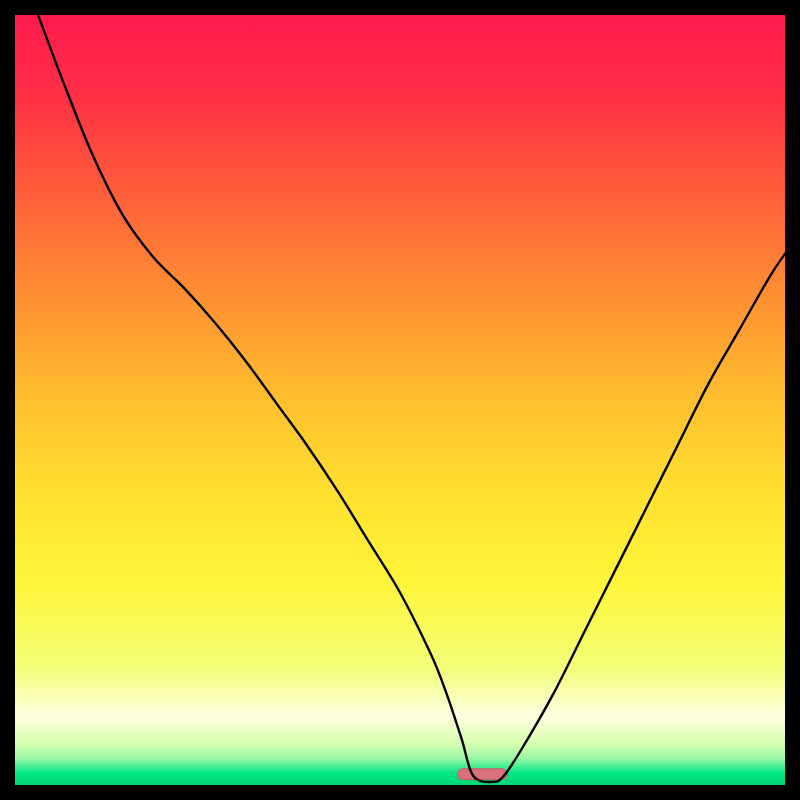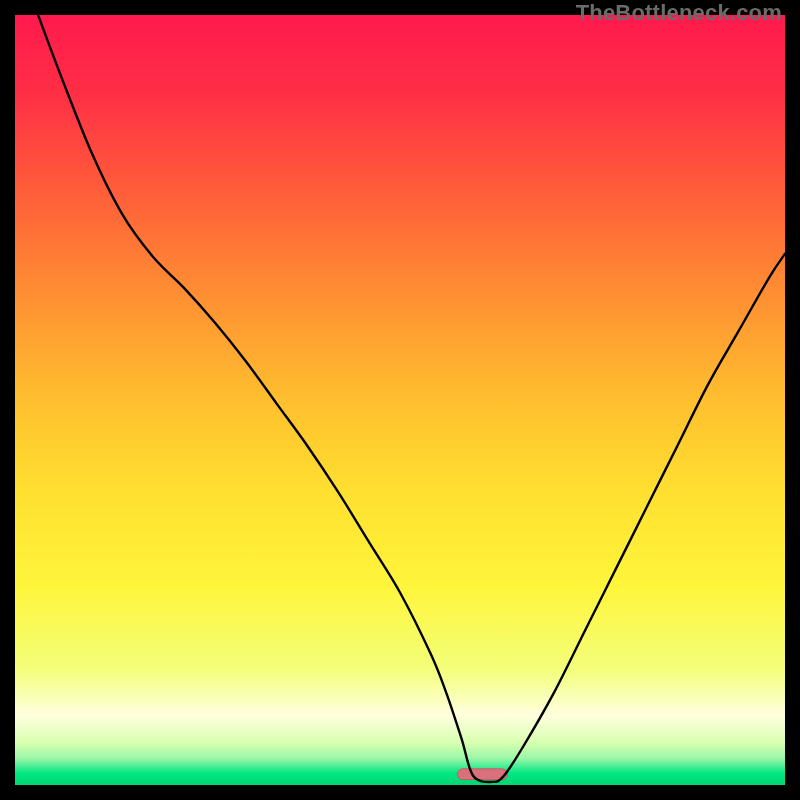--- a/index.html
+++ b/index.html
@@ -61,14 +61,13 @@
             <stop offset="96.50%" stop-color="#9cf7a8"></stop>
             <stop offset="98.50%" stop-color="#00e682"></stop>
             <stop offset="100.00%" stop-color="#00d873"></stop>
           </linearGradient>
       </defs>
       <rect id="bg-rect" x="0" y="0" width="770" height="770" fill="url(#bg-grad)"></rect>
       <rect id="marker-rect" rx="5.39" ry="5.39" x="442.37" y="753.83" width="50.05" height="10.78" fill="#d9717b" stroke="#c65a66" stroke-width="1"></rect>
       <path id="curve-path" fill="none" stroke="#000" stroke-width="2.4" stroke-linecap="round" stroke-linejoin="round" d="M 23.10 0.00 C 26.95 10.27, 37.22 38.50, 46.20 61.60 C 55.18 84.70, 66.73 115.50, 77.00 138.60 C 87.27 161.70, 97.53 182.88, 107.80 200.20 C 118.07 217.53, 128.33 230.36, 138.60 242.55 C 148.87 254.74, 159.13 262.44, 169.40 273.35 C 179.67 284.26, 189.93 295.81, 200.20 308.00 C 210.47 320.19, 220.73 333.02, 231.00 346.50 C 241.27 359.97, 251.53 374.73, 261.80 388.85 C 272.07 402.97, 282.33 416.44, 292.60 431.20 C 302.87 445.96, 313.13 461.36, 323.40 477.40 C 333.67 493.44, 343.93 510.77, 354.20 527.45 C 364.47 544.13, 374.73 558.89, 385.00 577.50 C 395.27 596.11, 408.10 622.42, 415.80 639.10 C 423.50 655.78, 426.07 663.48, 431.20 677.60 C 436.33 691.72, 442.11 709.94, 446.60 723.80 C 451.09 737.66, 453.02 753.57, 458.15 760.76 C 463.28 767.95, 472.27 766.92, 477.40 766.92 C 482.53 766.92, 483.82 766.66, 488.95 760.76 C 494.08 754.86, 499.86 745.36, 508.20 731.50 C 516.54 717.64, 528.73 696.85, 539.00 677.60 C 549.27 658.35, 559.53 636.53, 569.80 616.00 C 580.07 595.47, 590.33 574.93, 600.60 554.40 C 610.87 533.87, 621.13 513.33, 631.40 492.80 C 641.67 472.27, 651.93 451.73, 662.20 431.20 C 672.47 410.67, 682.73 388.85, 693.00 369.60 C 703.27 350.35, 713.53 333.67, 723.80 315.70 C 734.07 297.73, 746.90 274.63, 754.60 261.80 C 762.30 248.97, 767.43 242.55, 770.00 238.70"></path>
     </svg>
   </div>
-  <div class="watermark">TheBottleneck.com</div>
 </div>
 
 </body></html>

